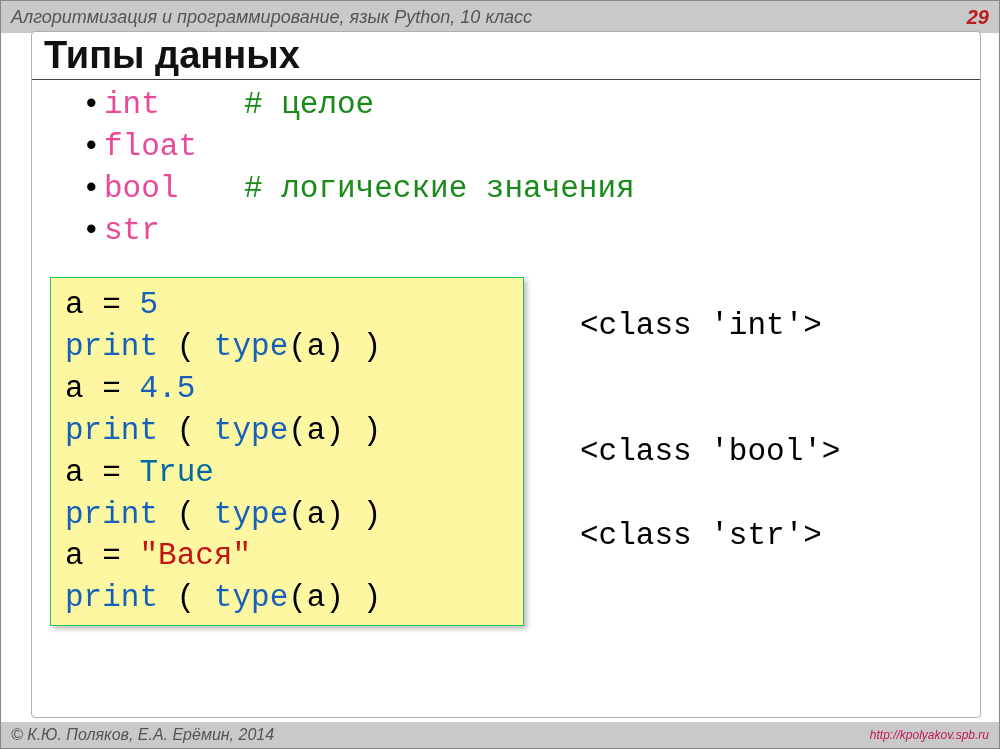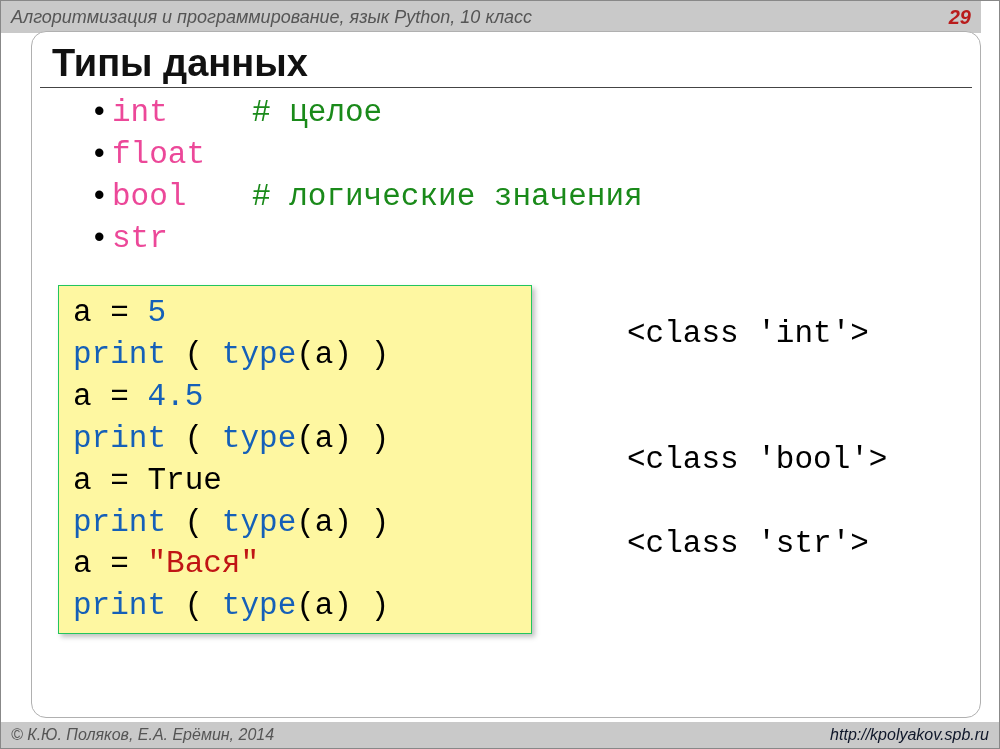--- a/index.html
+++ b/index.html
@@ -13,21 +13,21 @@
   }
   .slide {
     position: relative;
     width: 1000px;
     height: 749px;
     border: 1px solid #888;
     box-sizing: border-box;
   }
   .header-bar {
     position: absolute;
-    top: 0; left: 0; right: 18px;
+    top: 0; left: 0; right: 0;
     height: 32px;
     background: #c9c9c9;
     display: flex;
     align-items: center;
     justify-content: space-between;
     padding: 0 10px;
     box-sizing: border-box;
   }
   .header-title {
     font-style: italic;
@@ -51,34 +51,34 @@
     padding: 0 10px;
     box-sizing: border-box;
   }
   .footer-left {
     font-style: italic;
     color: #555;
     font-size: 16px;
   }
   .footer-right {
     font-style: italic;
-    color: #0f172a;
-    font-size: 16px;
+    color: #be185d;
+    font-size: 12px;
   }
   .content {
     position: absolute;
     top: 30px;
     left: 30px;
     right: 18px;
     bottom: 30px;
     border: 1px solid #b0b0b0;
-    border-radius: 15px;
+    border-radius: 4px;
     background: #fff;
     box-sizing: border-box;
-    padding: 8px;
+    padding: 0;
   }
   .slide-title {
     font-weight: bold;
     font-size: 38px;
     color: #111;
     padding: 2px 12px 2px 12px;
     border-bottom: 1.5px solid #444;
     margin: 0;
   }
   .types-list {
@@ -120,30 +120,29 @@
     box-sizing: border-box;
     margin-top: 20px;
   }
   .code-box .line {
     white-space: pre;
   }
   .code-box .op { color: #000; }
   .code-box .var { color: #000; }
   .code-box .kw { color: #1560b8; }
   .code-box .num { color: #1560b8; }
-  .code-box .bool { color: #000000; }
+  .code-box .bool { color: #0369a1; }
   .code-box .str { color: #c01515; }
   .output-col {
     flex: 1;
     font-family: "Courier New", monospace;
     font-size: 31px;
     line-height: 1.35;
     padding: 6px 0 0 56px;
     color: #000;
-    margin-left: 39px;
   }
   .output-col .line {
     white-space: pre;
   }
   .output-col .spacer {
     height: 42px;
   }
 </style>
 </head>
 <body>

